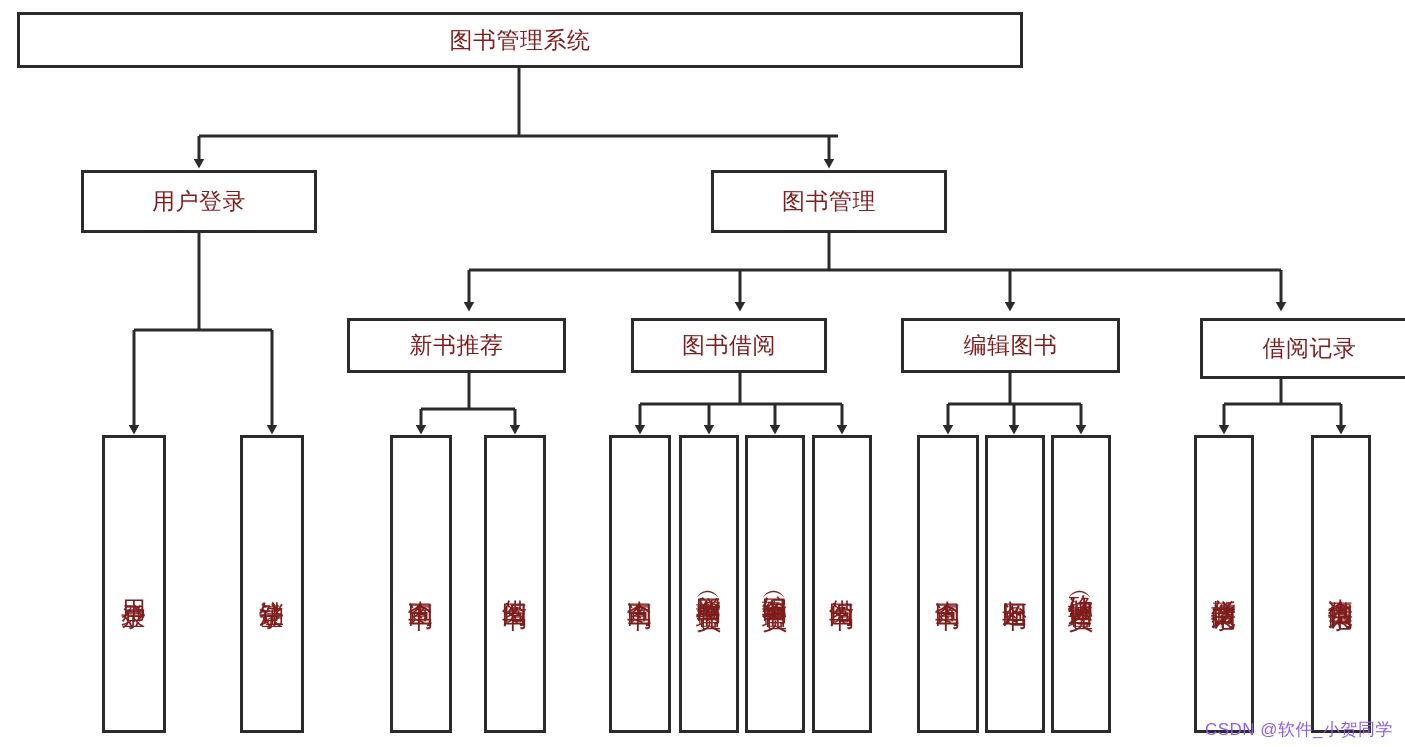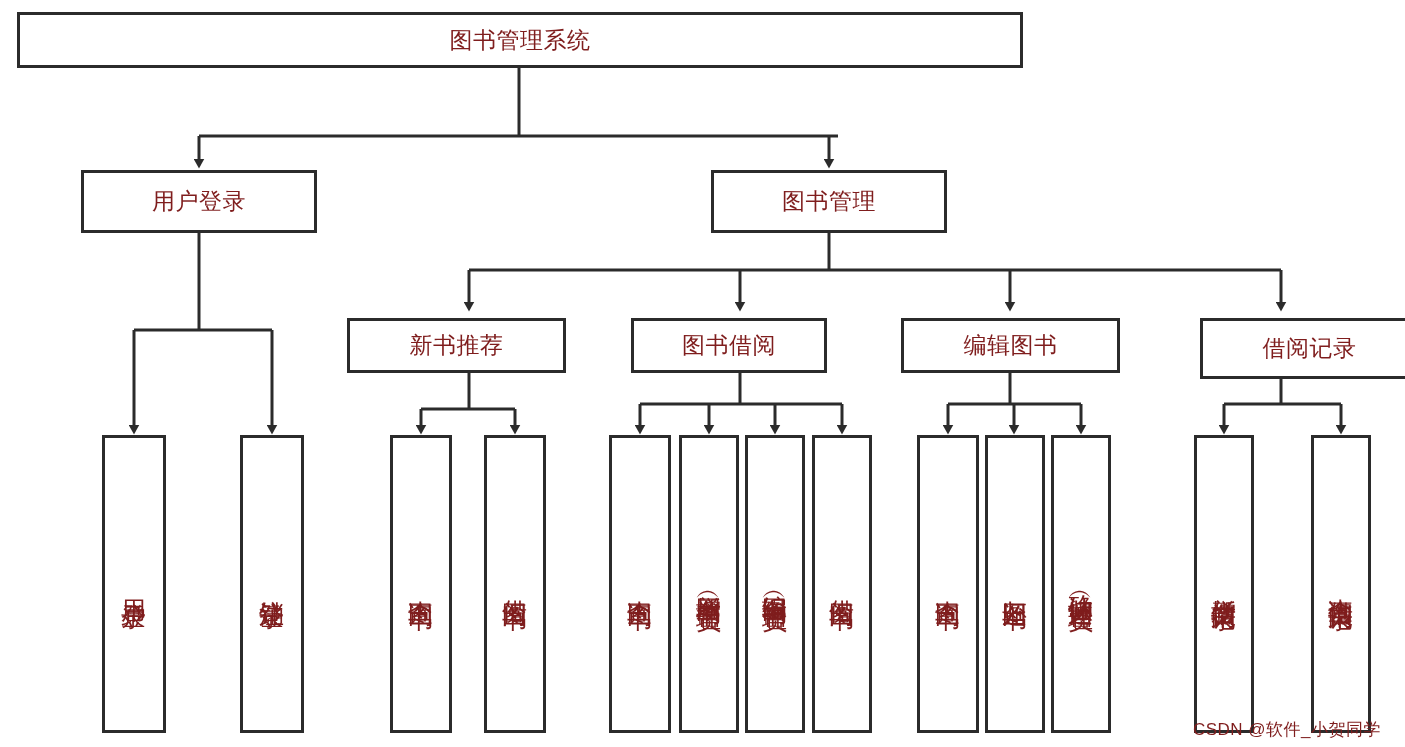--- a/index.html
+++ b/index.html
@@ -52,24 +52,24 @@
     writing-mode: vertical-rl;
     text-orientation: upright;
     font-size: 25px;
     line-height: 1.12;
     letter-spacing: 2px;
     white-space: normal;
     max-height: 100%;
   }
   #watermark {
     position: absolute;
-    right: 24px;
+    right: 12px;
     bottom: 6px;
     font-size: 17px;
-    color: #7f1d1d;
+    color: #8b5cf6;
     letter-spacing: 0.5px;
     white-space: nowrap;
     user-select: none;
   }
 </style>
 </head>
 <body>
 
 <div id="canvas">
 

